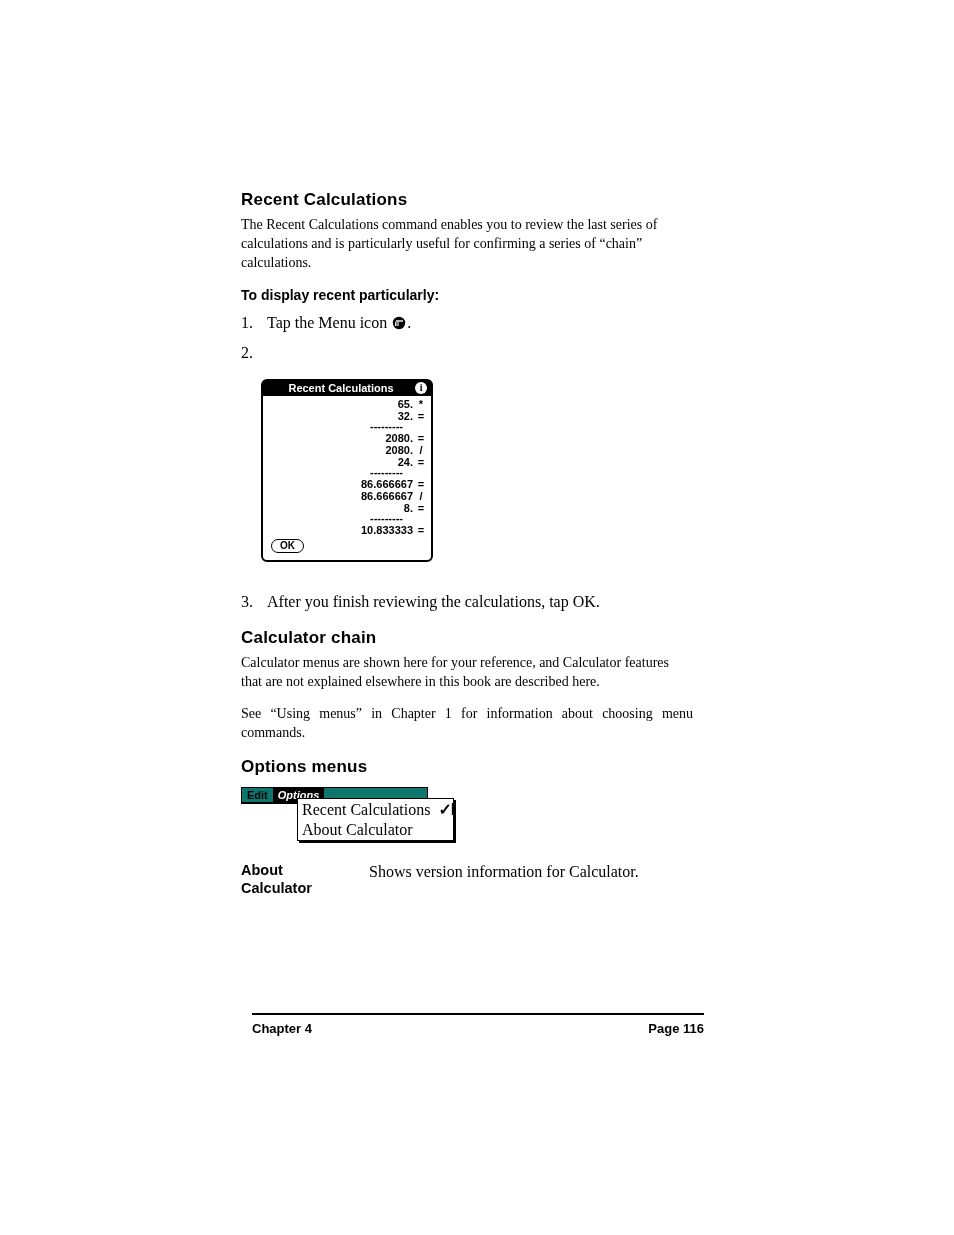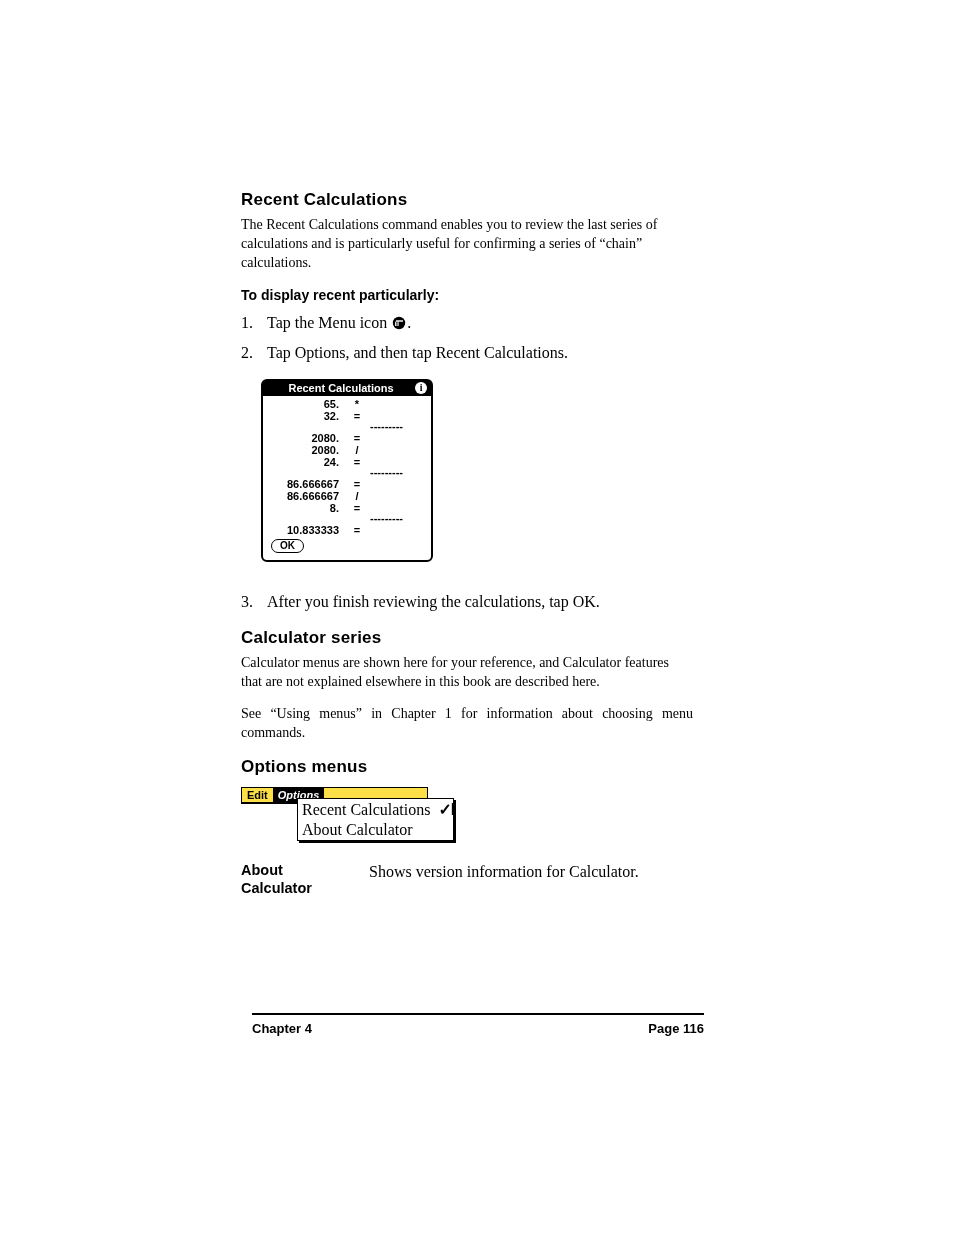--- a/index.html
+++ b/index.html
@@ -92,21 +92,22 @@
     font-weight: 900;
     font-size: 10px;
     display: inline-flex; align-items: center; justify-content: center;
     line-height: 1;
   }
   .calc-body {
     padding: 2px 6px 4px 6px;
   }
   .calc-row {
     display: flex;
-    gap: 14px;
+    justify-content: flex-end;
+    gap: 4px;
     line-height: 1.1;
   }
   .calc-row .val { min-width: 70px; text-align: right; }
   .calc-row .op  { width: 8px; text-align: center; }
   .calc-dash {
     text-align: right;
     padding-right: 22px;
     letter-spacing: 0;
     font-weight: 900;
     line-height: 0.9;
@@ -126,21 +127,21 @@
   
   .menu-mock {
     width: 185px;
     border: 1.5px solid #000;
     font-family: Arial, Helvetica, sans-serif;
     font-size: 11px;
     font-weight: 700;
     margin-top: 4px;
   }
   .menu-bar {
-    background: #fde047;
+    background: #0f766e;
     display: flex;
     border-bottom: 1.5px solid #000;
   }
   .menu-bar .item {
     padding: 1px 5px;
   }
   .menu-bar .item.selected {
     background: #000;
     color: #fff;
     font-style: italic;
@@ -231,21 +232,20 @@
               <rect x="4" y="5.7" width="3.6" height="4.3" fill="#fff"></rect>
               <rect x="4.8" y="6.3" width="2" height="0.9" fill="#000"></rect>
               <rect x="4.8" y="7.6" width="2" height="0.9" fill="#000"></rect>
               <rect x="4.8" y="8.9" width="2" height="0.6" fill="#000"></rect>
             </svg>
           </span><span>.</span>
         </span>
       </li>
       <li>
         <span class="num">2.</span>
-        <span>Tap Options, and then tap Recent Calculations.</span>
       </li>
     </ol>
 
     <div class="calc-dialog">
       <div class="calc-titlebar">
         <span class="tspace"></span>
         <span class="title-text">Recent Calculations</span>
         <span class="tspace"></span>
         <span class="info-circle">i</span>
       </div>
@@ -293,21 +293,21 @@
       </div>
     </div>
 
     <ol class="steps" style="margin-top:28px;">
       <li>
         <span class="num">3.</span>
         <span>After you finish reviewing the calculations, tap OK.</span>
       </li>
     </ol>
 
-    <h2 class="section h-sans" style="margin-top:8px;">Calculator series</h2>
+    <h2 class="section h-sans" style="margin-top:8px;">Calculator chain</h2>
     <p class="body">Calculator menus are shown here for your reference, and Calculator features that are not explained elsewhere in this book are described here.</p>
     <p class="body" style="text-align:justify;">See “Using menus” in Chapter 1 for information about choosing menu commands.</p>
 
     <h2 class="section h-sans" style="margin-top:4px;">Options menus</h2>
 
     <div style="position:relative; height:50px;">
       <div class="menu-mock" style="position:absolute; left:0; top:0;">
         <div class="menu-bar">
           <span class="item">Edit</span>
           <span class="item selected">Options</span>

